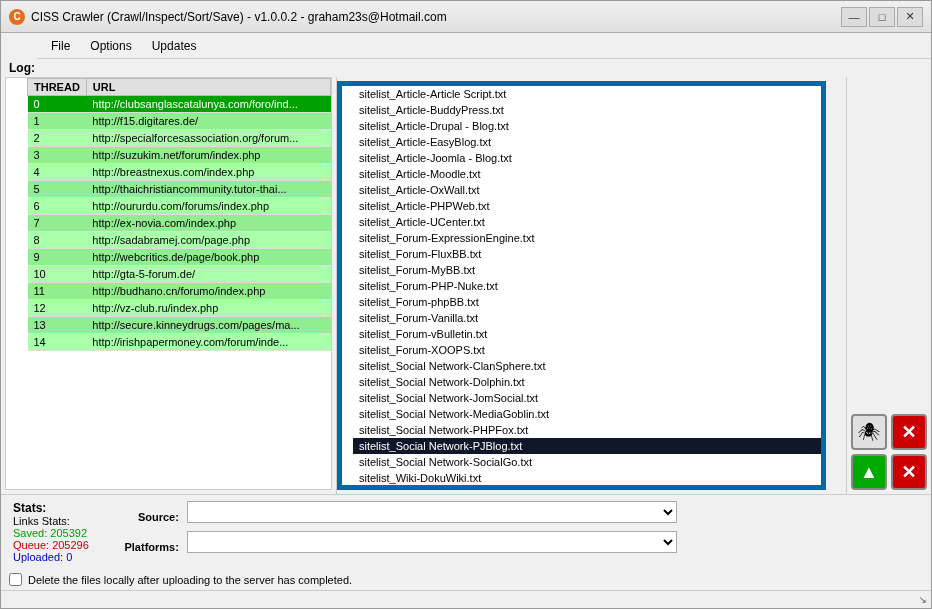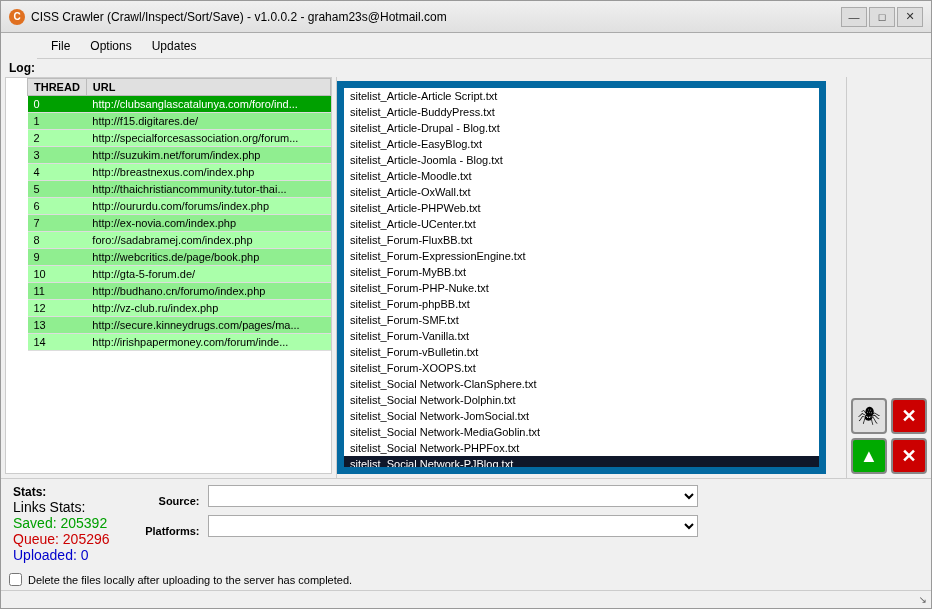--- a/index.html
+++ b/index.html
@@ -142,22 +142,23 @@
       width: 510px;
       display: flex;
       flex-direction: column;
       border-left: 1px solid #ccc;
       overflow: hidden;
     }
     .sitelist-box {
       flex: 1;
       overflow-y: auto;
       background: #fff;
-      border: 7px solid #0369a1;
+      border: 5px solid #0369a1;
       margin: 4px 20px 4px 0;
+      padding-left: 11px;
     }
     .sitelist-item {
       padding: 2px 6px;
       font-size: 11px;
       cursor: pointer;
       white-space: nowrap;
     }
     .sitelist-item.selected { background: #0f172a; color: white; }
     .stats-panel {
       background: #f0f0f0;
@@ -166,21 +167,21 @@
       flex-shrink: 0;
       display: flex;
       align-items: flex-start;
       gap: 20px;
     }
     .stats-label {
       font-weight: bold;
       font-size: 12px;
     }
     .stats-links {
-      font-size: 14px;
+      font-size: 11px;
     }
     .saved { color: #00a000; }
     .queue { color: #cc0000; }
     .uploaded { color: #0000cc; }
     .source-platform {
       display: flex;
       flex-direction: column;
       gap: 8px;
     }
     .sp-row {
@@ -310,21 +311,21 @@
               <tr class="row-odd">
                 <td style="width: 50px;">6</td>
                 <td>http://oururdu.com/forums/index.php</td>
               </tr>
               <tr class="row-even">
                 <td style="width: 50px;">7</td>
                 <td>http://ex-novia.com/index.php</td>
               </tr>
               <tr class="row-odd">
                 <td style="width: 50px;">8</td>
-                <td>foro://sadabramej.com/index.php</td>
+                <td>http://sadabramej.com/page.php</td>
               </tr>
               <tr class="row-even">
                 <td style="width: 50px;">9</td>
                 <td>http://webcritics.de/page/book.php</td>
               </tr>
               <tr class="row-odd">
                 <td style="width: 50px;">10</td>
                 <td>http://gta-5-forum.de/</td>
               </tr>
               <tr class="row-even">
@@ -352,26 +353,25 @@
       <div class="sitelist-box" id="sitelist-container">
       <div class="sitelist-item">sitelist_Article-Article Script.txt</div>
           <div class="sitelist-item">sitelist_Article-BuddyPress.txt</div>
           <div class="sitelist-item">sitelist_Article-Drupal - Blog.txt</div>
           <div class="sitelist-item">sitelist_Article-EasyBlog.txt</div>
           <div class="sitelist-item">sitelist_Article-Joomla - Blog.txt</div>
           <div class="sitelist-item">sitelist_Article-Moodle.txt</div>
           <div class="sitelist-item">sitelist_Article-OxWall.txt</div>
           <div class="sitelist-item">sitelist_Article-PHPWeb.txt</div>
           <div class="sitelist-item">sitelist_Article-UCenter.txt</div>
+          <div class="sitelist-item">sitelist_Forum-ExpressionEngine.txt</div>
           <div class="sitelist-item">sitelist_Forum-FluxBB.txt</div>
-          <div class="sitelist-item">sitelist_Forum-ExpressionEngine.txt</div>
           <div class="sitelist-item">sitelist_Forum-MyBB.txt</div>
           <div class="sitelist-item">sitelist_Forum-PHP-Nuke.txt</div>
           <div class="sitelist-item">sitelist_Forum-phpBB.txt</div>
-          <div class="sitelist-item">sitelist_Forum-SMF.txt</div>
           <div class="sitelist-item">sitelist_Forum-Vanilla.txt</div>
           <div class="sitelist-item">sitelist_Forum-vBulletin.txt</div>
           <div class="sitelist-item">sitelist_Forum-XOOPS.txt</div>
           <div class="sitelist-item">sitelist_Social Network-ClanSphere.txt</div>
           <div class="sitelist-item">sitelist_Social Network-Dolphin.txt</div>
           <div class="sitelist-item">sitelist_Social Network-JomSocial.txt</div>
           <div class="sitelist-item">sitelist_Social Network-MediaGoblin.txt</div>
           <div class="sitelist-item">sitelist_Social Network-PHPFox.txt</div>
           <div class="sitelist-item selected">sitelist_Social Network-PJBlog.txt</div>
           <div class="sitelist-item">sitelist_Social Network-SocialGo.txt</div>

